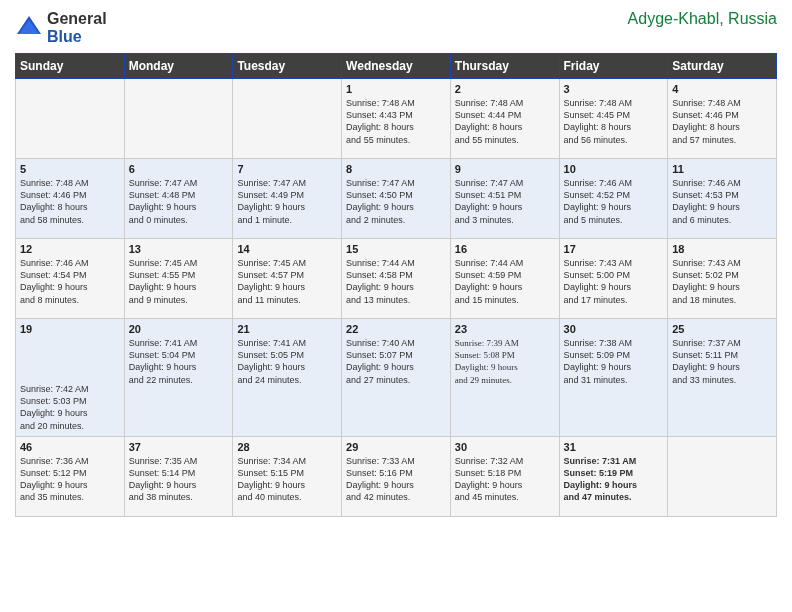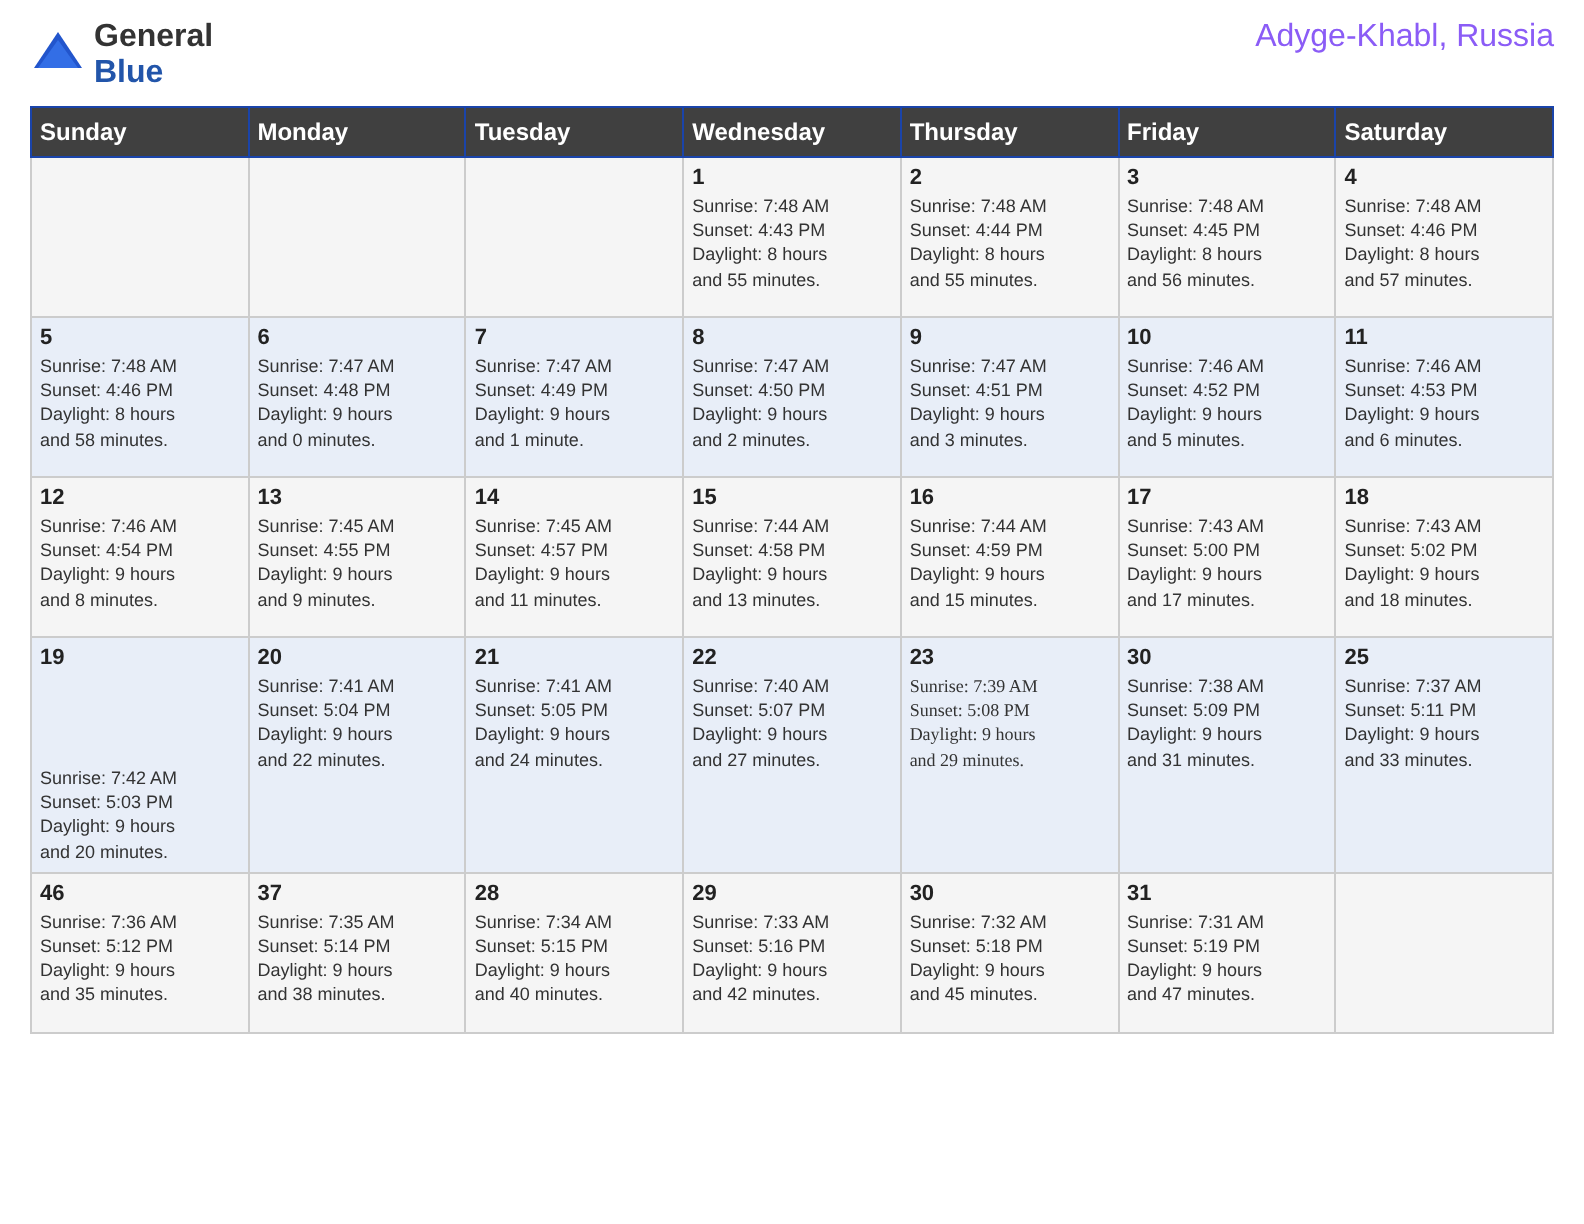--- a/index.html
+++ b/index.html
@@ -49,21 +49,21 @@
       text-align: right;
     }
     .title-month {
       font-size: 32px;
       font-weight: bold;
       color: #222;
       line-height: 1.1;
     }
     .title-location {
       font-size: 16px;
-      color: #8b5cf6;
+      color: #15803d;
     }
     .calendar {
       width: 100%;
       border-collapse: collapse;
     }
     .calendar thead tr th {
       background-color: #404040;
       color: white;
       font-size: 12px;
       font-weight: bold;
@@ -348,21 +348,21 @@
           </td>
           <td>
             <div class="day-number">30</div>
             <div class="day-info" style="white-space: pre-line;">Sunrise: 7:32 AM
 Sunset: 5:18 PM
 Daylight: 9 hours
 and 45 minutes.</div>
           </td>
           <td>
             <div class="day-number">31</div>
-            <div class="day-info" style="white-space: pre-line;">Sunrise: 7:31 AM
+            <div class="day-info" style="white-space: pre-line; font-weight: bold;">Sunrise: 7:31 AM
 Sunset: 5:19 PM
 Daylight: 9 hours
 and 47 minutes.</div>
           </td>
           <td></td>
         </tr>
       </tbody>
   </table>
 </div>
 

